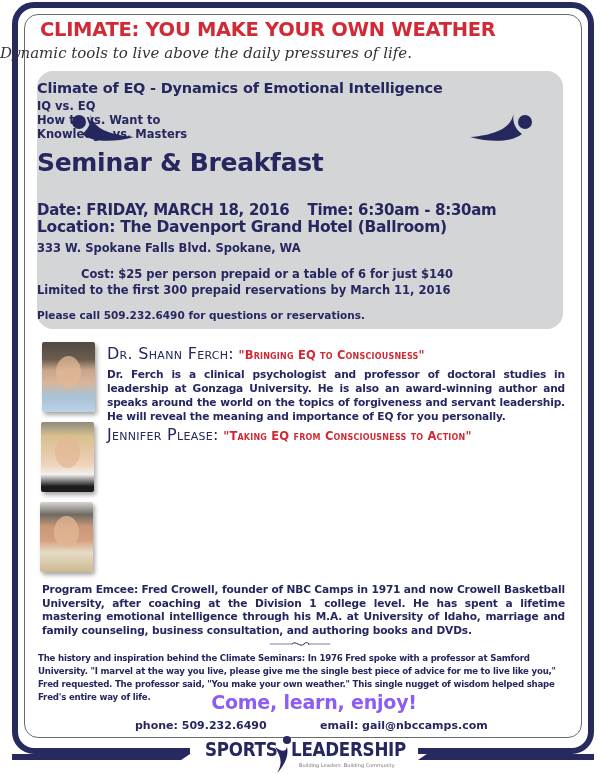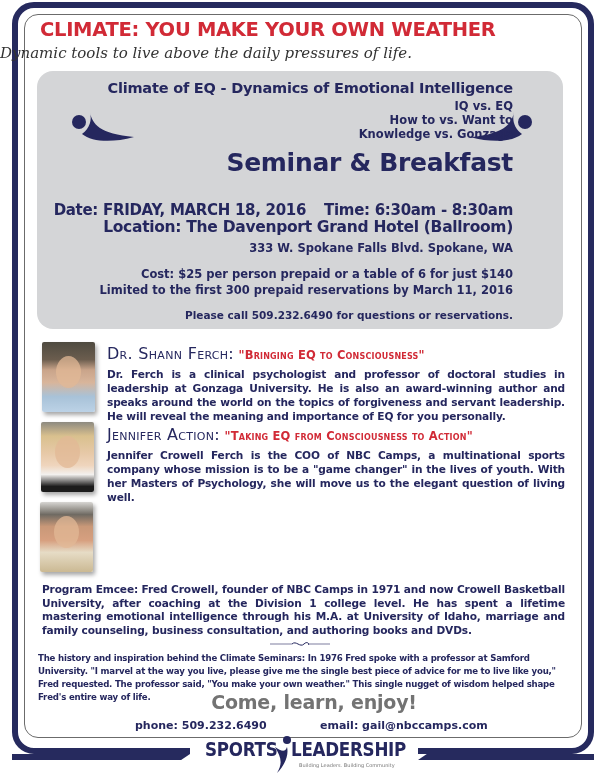--- a/index.html
+++ b/index.html
@@ -23,21 +23,21 @@
   .subtitle {
     position: absolute; left: 0; width: 600px; top: 44px; 
     font-family: "DejaVu Serif", serif; font-style: italic; font-size: 15px;
     color: #333333;
   }
 
   .gray-box {
     position: absolute; left: 37px; top: 71px; width: 526px; height: 258px;
     background: #d4d5d7; border-radius: 16px;
   }
-  .gb-line { position: absolute; left: 37px; width: 476px; text-align: right; font-weight: bold; color: #25275e; }
+  .gb-line { position: absolute; left: 37px; width: 476px; text-align: left; font-weight: bold; color: #25275e; }
   .gb-h1 { top: 80px; font-size: 14.5px; letter-spacing: -0.2px; }
   .gb-h2 { font-size: 11.5px; }
   .gb-h2.a { top: 99px; } .gb-h2.b { top: 113px; } .gb-h2.c { top: 127px; }
   .gb-big { top: 148px; font-size: 25px; letter-spacing: -0.3px; }
   .gb-date { top: 182px; font-size: 15px; letter-spacing: -0.3px; margin-top: 19px; }
   .gb-date .gap { display: inline-block; width: 18px; }
   .gb-loc { top: 218px; font-size: 15.5px; letter-spacing: -0.3px; }
   .gb-addr { top: 241px; font-size: 11.5px; }
   .gb-cost1 { top: 267px; font-size: 11.5px; padding-left: 44px; }
   .gb-cost2 { top: 283px; font-size: 11.5px; }
@@ -71,21 +71,21 @@
     font-size: 10.6px; line-height: 13.5px; font-weight: bold; text-align: justify;
     color: #25275e; letter-spacing: -0.15px;
   }
   .divider { position: absolute; left: 270px; top: 640px; width: 60px; height: 8px; }
 
   .history {
     position: absolute; left: 38px; top: 652px; width: 526px;
     font-size: 8.6px; line-height: 13px; font-weight: bold; color: #25275e; letter-spacing: -0.2px;
   }
 
-  .cta { position: absolute; left: 0; width: 600px; top: 691px; text-align: center; font-size: 19px; font-weight: bold; color: #737373; letter-spacing: -0.2px; padding-left: 28px; }
+  .cta { position: absolute; left: 0; width: 600px; top: 691px; text-align: center; font-size: 19px; font-weight: bold; color: #8b5cf6; letter-spacing: -0.2px; padding-left: 28px; }
   .contact { position: absolute; top: 719px; font-size: 11px; font-weight: bold; color: #25275e; }
   .contact.phone { left: 135px; } .contact.email { left: 320px; }
 
   .footer-bar { position: absolute; top: 754px; height: 6px; background: #262a5e; }
   .footer-bar.left { left: 12px; width: 178px; clip-path: polygon(0 0, 100% 0, 95% 100%, 0 100%); }
   .footer-bar.right { left: 418px; width: 176px; clip-path: polygon(5% 0, 100% 0, 100% 100%, 0 100%); }
   .footer-gap { position: absolute; top: 748px; left: 190px; width: 228px; height: 14px; background: #ffffff; }
 
   .logo { position: absolute; left: 205px; top: 735px; width: 200px; height: 38px; }
   .logo-sports { position: absolute; left: 0; top: 3px; font-size: 19px; font-weight: bold; color: #25275e; letter-spacing: -0.3px; font-family: "DejaVu Sans", sans-serif; transform: scaleX(0.88); transform-origin: left; }
@@ -109,21 +109,21 @@
   <path d="M20 2 C22 14 30 24 64 27 C42 33 22 32 12 24 C20 18 22 10 20 2 Z" fill="#25275e"></path>
 </svg>
 <svg class="swoosh right" viewBox="0 0 66 34">
   <circle cx="57" cy="12" r="7" fill="#25275e"></circle>
   <path d="M46 2 C44 14 36 24 2 27 C24 33 44 32 54 24 C46 18 44 10 46 2 Z" fill="#25275e"></path>
 </svg>
 
 <div class="gb-line gb-h1">Climate of EQ - Dynamics of Emotional Intelligence</div>
 <div class="gb-line gb-h2 a">IQ vs. EQ</div>
 <div class="gb-line gb-h2 b">How to vs. Want to</div>
-<div class="gb-line gb-h2 c">Knowledge vs. Gonzaga</div>
+<div class="gb-line gb-h2 c">Knowledge vs. Masters</div>
 <div class="gb-line gb-big">Seminar &amp; Breakfast</div>
 <div class="gb-line gb-date">
   <span>Date: FRIDAY, MARCH 18, 2016</span><span class="gap"></span><span>Time: 6:30am - 8:30am</span>
 </div>
 <div class="gb-line gb-loc">Location: The Davenport Grand Hotel (Ballroom)</div>
 <div class="gb-line gb-addr">333 W. Spokane Falls Blvd. Spokane, WA</div>
 <div class="gb-line gb-cost1">Cost: $25 per person prepaid or a table of 6 for just $140</div>
 <div class="gb-line gb-cost2">Limited to the first 300 prepaid reservations by March 11, 2016</div>
 <div class="gb-line gb-call">Please call 509.232.6490 for questions or reservations.</div>
 
@@ -140,24 +140,23 @@
 <div class="bio bio-1">
   <div class="bio-head">
     <span class="bio-name">Dr. Shann Ferch:</span>
     <span class="bio-tag">"Bringing EQ to Consciousness"</span>
   </div>
   <div class="bio-text">Dr. Ferch is a clinical psychologist and professor of doctoral studies in leadership at Gonzaga University.  He is also an award-winning author and speaks around the world on the topics of forgiveness and servant leadership.  He will reveal the meaning and importance of EQ for you personally.</div>
 </div>
 
 <div class="bio bio-2">
   <div class="bio-head">
-    <span class="bio-name">Jennifer Action:</span>
+    <span class="bio-name">Jennifer Please:</span>
     <span class="bio-tag">"Taking EQ from Consciousness to Action"</span>
   </div>
-  <div class="bio-text">Jennifer Crowell Ferch is the COO of NBC Camps, a multinational sports company whose mission is to be a "game changer" in the lives of youth.  With her Masters of Psychology, she will move us to the elegant question of living well.</div>
 </div>
 
 <div class="bio bio-3">
 </div>
 
 <div class="emcee">Program Emcee:  Fred Crowell, founder of NBC Camps in 1971 and now Crowell Basketball University, after coaching at the Division 1 college level.  He has spent a lifetime mastering emotional intelligence through his M.A. at University of Idaho, marriage and family counseling, business consultation, and authoring books and DVDs.</div>
 
 <svg class="divider" viewBox="0 0 60 8">
   <line x1="0" y1="4" x2="22" y2="4" stroke="#25275e" stroke-width="0.6"></line>
   <path d="M22 4 C26 0 30 8 34 4 C38 0 40 6 38 4" fill="none" stroke="#25275e" stroke-width="1"></path>

